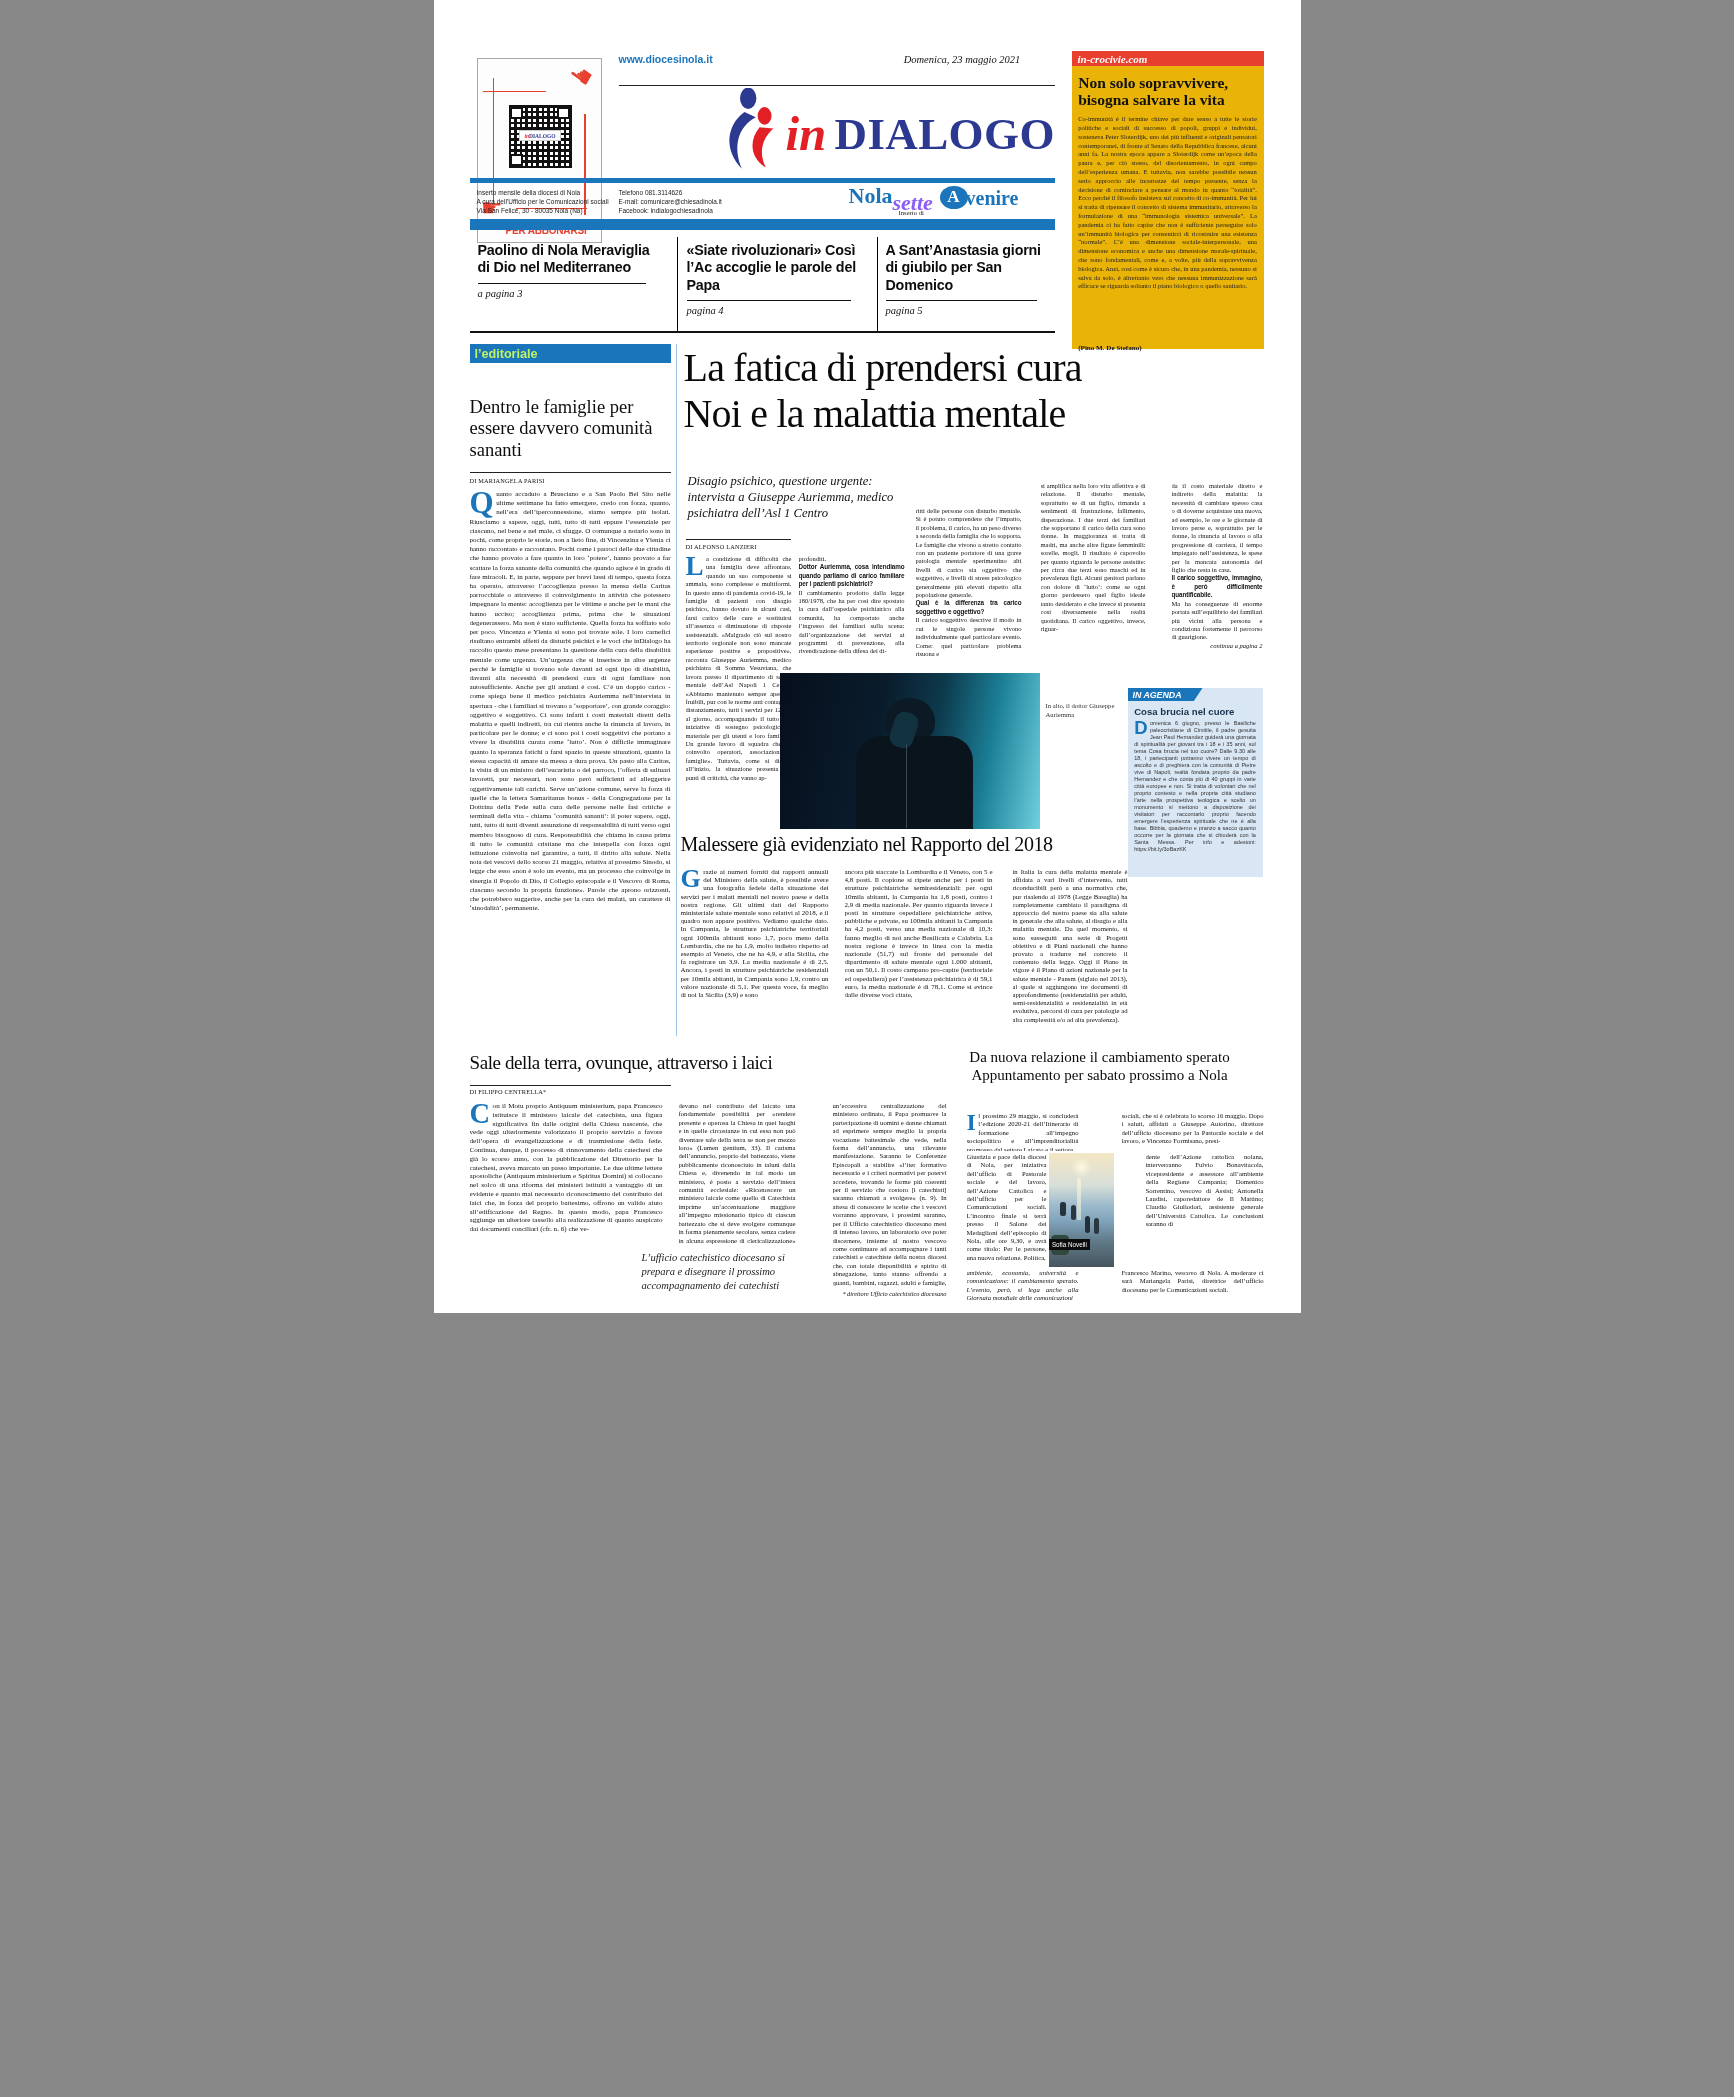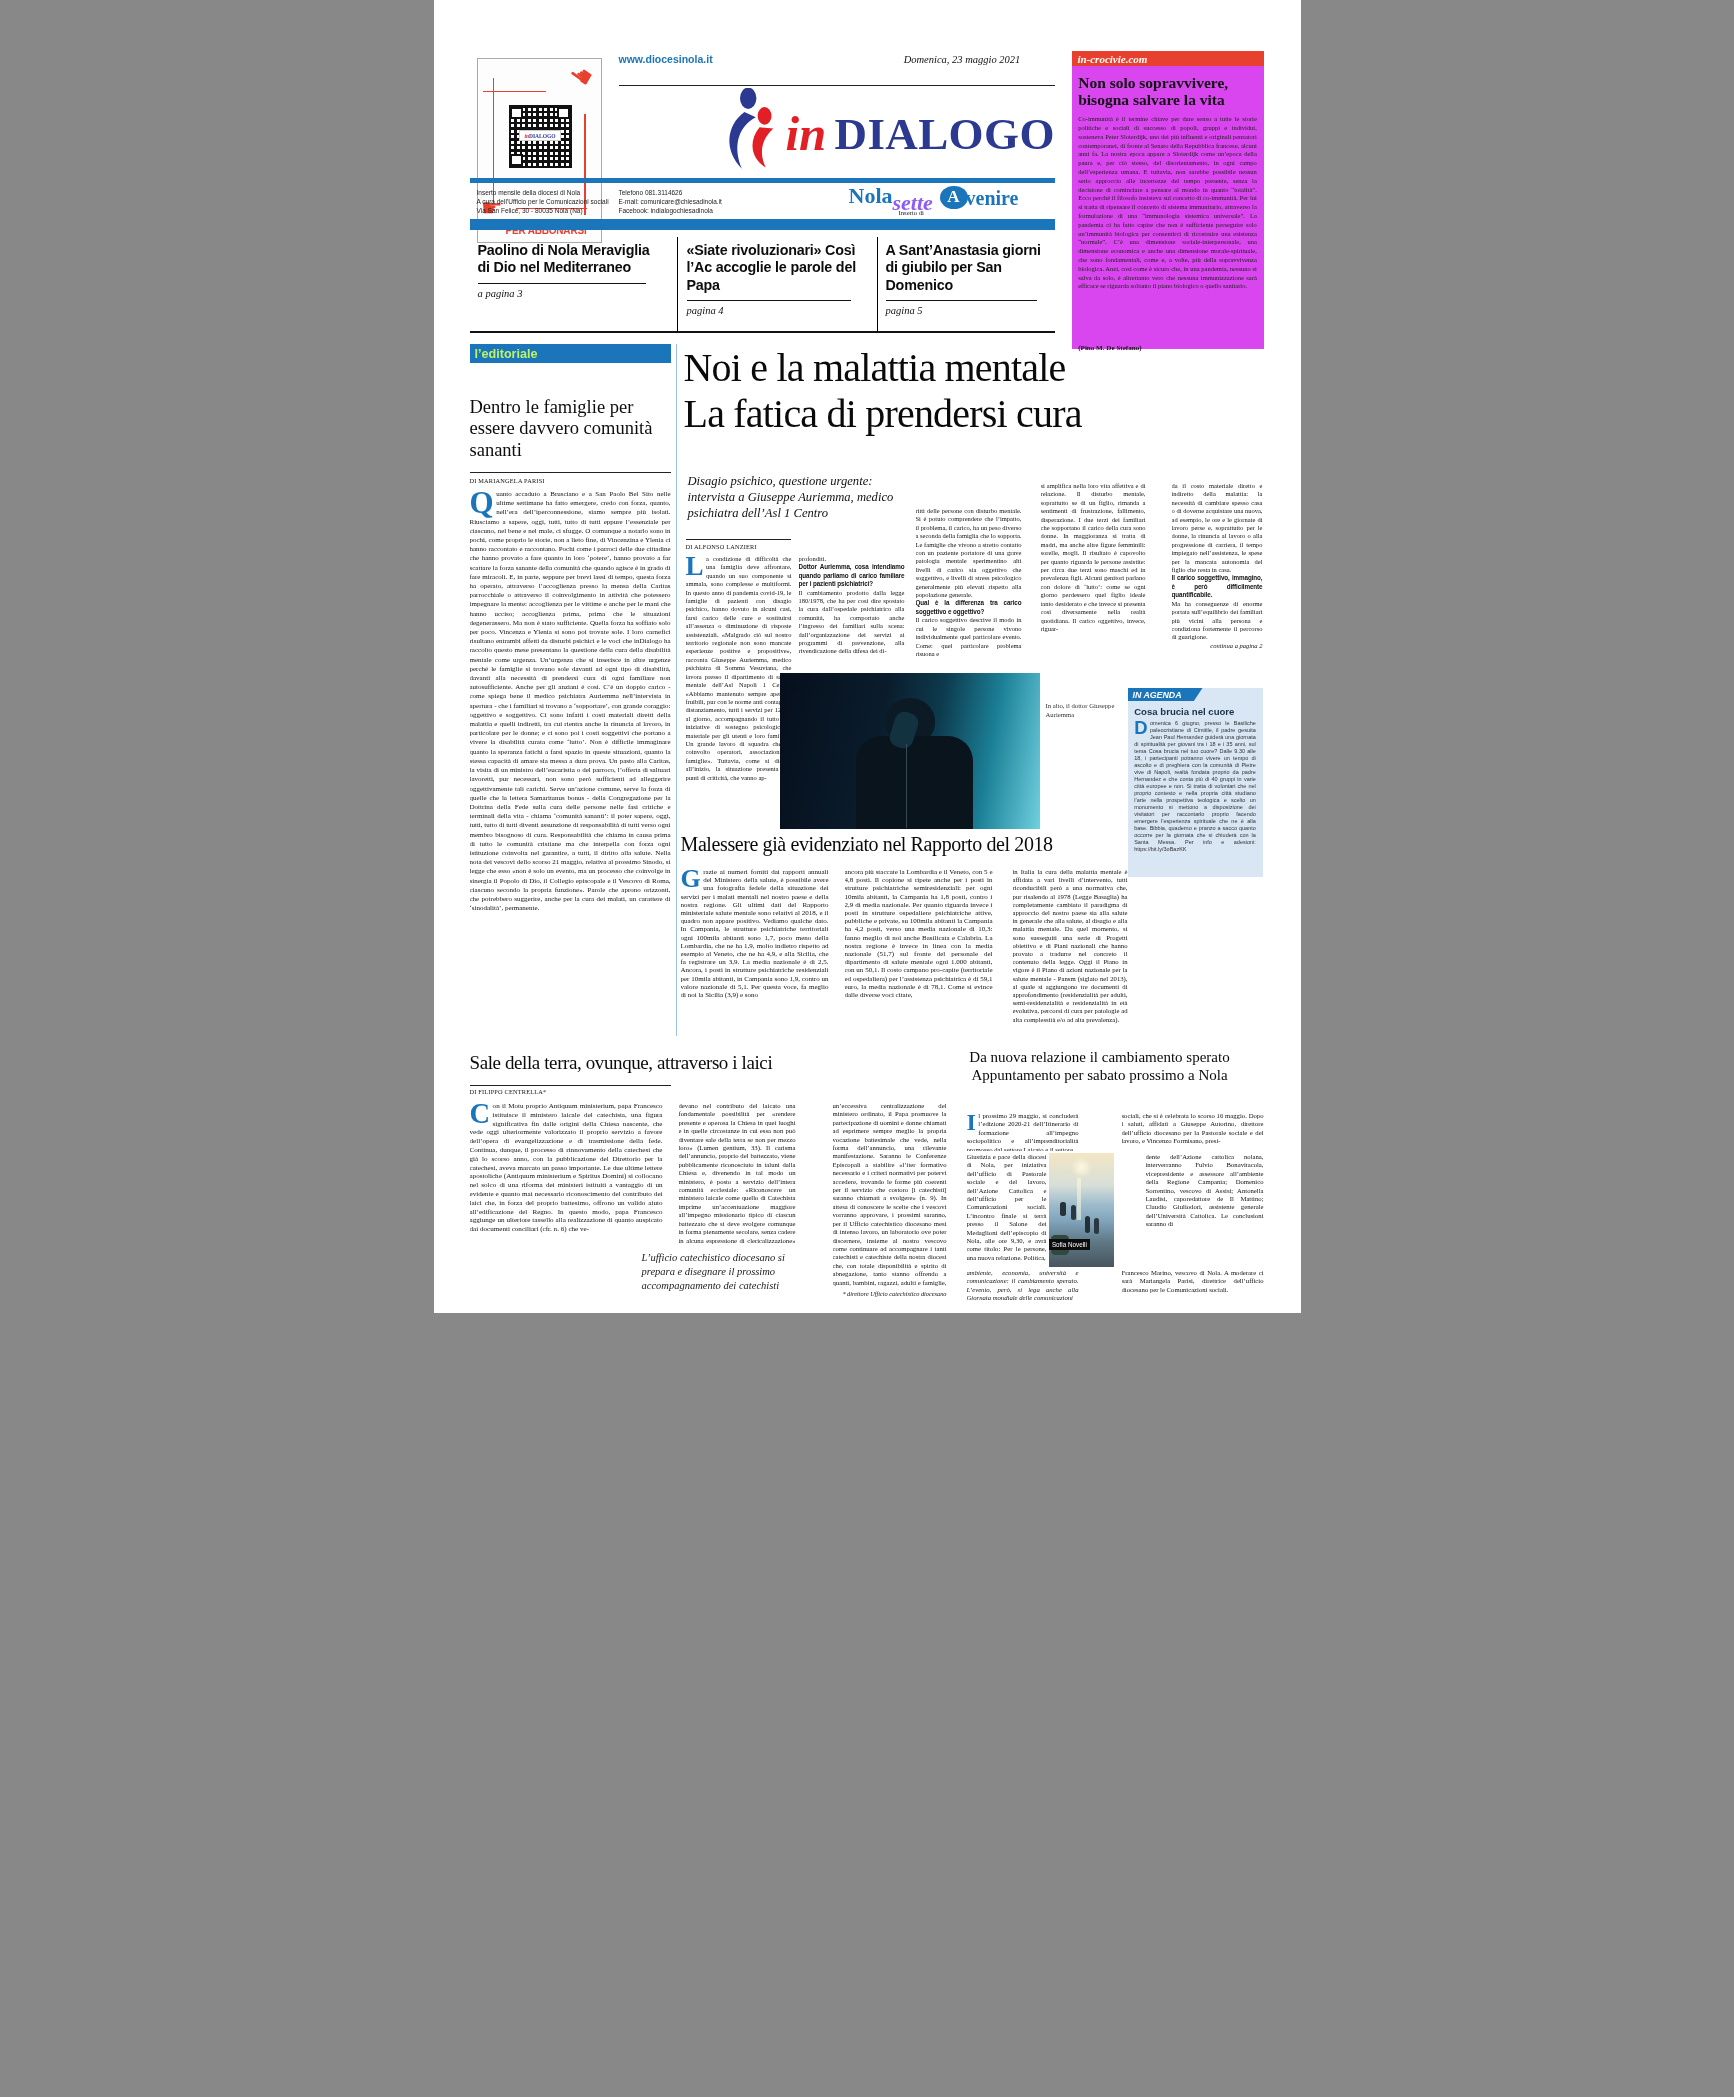--- a/index.html
+++ b/index.html
@@ -103,43 +103,43 @@
     <div style="margin-top:5.9px;border-top:1.3px solid #111;width:164px"></div>
     <div class="pageref" style="margin-top:4.2px">pagina 4</div>
   </div>
   <div class="abs" style="left:452px;top:242px;width:164px">
     <div class="teaser-title" style="font-size:14.3px">A Sant’Anastasia giorni di giubilo per San Domenico</div>
     <div style="margin-top:5.9px;border-top:1.3px solid #111;width:151px"></div>
     <div class="pageref" style="margin-top:4.2px">pagina 5</div>
   </div>
   <div class="abs" style="left:36px;top:331px;width:585px;height:2.1px;background:#111"></div>
 
-  <div class="abs" style="left:638px;top:51px;width:192px;height:298px;background:#d946ef">
+  <div class="abs" style="left:638px;top:51px;width:192px;height:298px;background:#eab308">
     <div style="height:15px;background:#e8402f;color:#fff;display:flex;align-items:center;padding-left:5.9px">
       <span class="it b" style="font-size:11px">in-crocivie.com</span>
     </div>
     <div class="b" style="font-size:15.5px;line-height:1.1;padding:8.4px 6.7px 0 6.7px;color:#111">Non solo sopravvivere, bisogna salvare la vita</div>
     <div class="just clip" style="font-size:6.5px;line-height:8.8px;padding:6.7px 6.7px 0 6.7px;height:235px;color:#222">Co-immunità è il termine chiave per dare senso a tutte le storie politiche e sociali di successo di popoli, gruppi e individui, sosteneva Peter Sloterdijk, uno dei più influenti e originali pensatori contemporanei, di fronte al Senato della Repubblica francese, alcuni anni fa. La nostra epoca appare a Sloterdijk come un’epoca della paura e, per ciò stesso, del disorientamento, in ogni campo dell’esperienza umana. E tuttavia, non sarebbe possibile nessun serio approccio alle incertezze del tempo presente, senza la decisione di cominciare a pensare al mondo in quanto “totalità”. Ecco perché il filosofo insisteva sul concetto di co-immunità. Per lui si tratta di ripensare il concetto di sistema immunitario, attraverso la formulazione di una “immunologia sistemica universale”. La pandemia ci ha fatto capire che non è sufficiente perseguire solo un’immunità biologica per consentirci di ricostruire una esistenza “normale”. C’è una dimensione sociale-interpersonale, una dimensione economica e anche una dimensione morale-spirituale, che sono fondamentali, come e, a volte, più della sopravvivenza biologica. Anzi, così come è sicuro che, in una pandemia, nessuno si salva da solo, è altrettanto vero che nessuna immunizzazione sarà efficace se riguarda soltanto il piano biologico o quello sanitario.</div>
     <div class="b" style="font-size:7.1px;padding:0.8px 6.7px">(Pino M. De Stefano)</div>
   </div>
 
   <div class="abs" style="left:36px;top:344px;width:201px;height:19.3px;background:#1b75bb;display:flex;align-items:center;padding-left:5px">
     <span class="sans b" style="color:#bef264;font-size:12.6px">l’editoriale</span>
   </div>
   <div class="abs" style="left:36px;top:397px;width:197px;font-size:18.5px;line-height:1.15;color:#0d0d0d">Dentro le famiglie per essere davvero comunità sananti</div>
   <div class="abs hrule" style="left:36px;top:472px;width:201px;height:0.8px"></div>
   <div class="abs" style="left:36px;top:477px;font-size:6.3px;letter-spacing:0.2px">DI MARIANGELA PARISI</div>
   <div class="abs just clip" style="left:36px;top:490px;width:201px;height:544px;font-size:7px;line-height:9.2px">
     <span class="dropcap" style="font-size:31px">Q</span><span>uanto accaduto a Brusciano e a San Paolo Bel Sito nelle ultime settimane ha fatto emergere, credo con forza, quanto, nell’era dell’iperconnessione, siamo sempre più isolati. Riusciamo a sapere, oggi, tutti, tutto di tutti eppure l’essenziale per ciascuno, nel bene e nel male, ci sfugge. O comunque a notarlo sono in pochi, come proprio le storie, non a lieto fine, di Vincenzina e Ylenia ci hanno raccontato e raccontano. Pochi come i parroci delle due cittadine che hanno provato a fare quanto in loro ‘potere’, hanno provato a far scattare la forza sanante della comunità che quando agisce è in grado di fare miracoli. E, in parte, seppure per brevi lassi di tempo, questa forza ha operato, attraverso l’accoglienza presso la mensa della Caritas parrocchiale o attraverso il coinvolgimento in attività che potessero impegnare la mente: accoglienza per le vittime e anche per le mani che hanno ucciso; accoglienza prima, prima che le situazioni degenerassero. Ma non è stato sufficiente. Quella forza ha soffiato solo per poco. Vincenza e Ylenia si sono poi trovate sole. I loro carnefici risultano entrambi affetti da disturbi psichici e le voci che inDialogo ha raccolto questo mese presentano la questione della cura della disabilità mentale come urgenza. Un’urgenza che si inserisce in altre urgenze perché le famiglie si trovano sole davanti ad ogni tipo di disabilità, davanti alla necessità di prendersi cura di ogni familiare non autosufficiente. Anche per gli anziani è così. C’è un doppio carico - come spiega bene il medico psichiatra Auriemma nell’intervista in apertura - che i familiari si trovano a ‘sopportare’, con grande coraggio: oggettivo e soggettivo. Ci sono infatti i costi materiali diretti della malattia e quelli indiretti, tra cui rientra anche la rinuncia al lavoro, in particolare per le donne; e ci sono poi i costi soggettivi che portano a vivere la disabilità curata come ‘lutto’. Non è difficile immaginare quanto la speranza fatichi a farsi spazio in queste situazioni, quanto la stessa capacità di amare sia messa a dura prova. Un pasto alla Caritas, la visita di un ministro dell’eucaristia o del parroco, l’offerta di saltuari lavoretti, pur necessari, non sono però sufficienti ad alleggerire oggettivamente tali carichi. Serve un’azione comune, serve la forza di quelle che la lettera Samaritanus bonus - della Congregazione per la Dottrina della Fede sulla cura delle persone nelle fasi critiche e terminali della vita - chiama ‘comunità sananti’: il poter sapere, oggi, tutti, tutto di tutti diventi assunzione di responsabilità di tutti verso ogni membro bisognoso di cura. Responsabilità che chiama in causa prima di tutto le comunità cristiane ma che interpella con forza ogni istituzione coinvolta nel garantire, a tutti, il diritto alla salute. Nella nota dei vescovi dello scorso 21 maggio, relativa al prossimo Sinodo, si legge che esso «non è solo un evento, ma un processo che coinvolge in sinergia il Popolo di Dio, il Collegio episcopale e il Vescovo di Roma, ciascuno secondo la propria funzione». Parole che aprono orizzonti, che potrebbero suggerire, anche per la cura dei malati, un carattere di ‘sinodalità’, permanente.</span>
   </div>
   <div class="abs vrule" style="left:242px;top:344px;height:692px"></div>
 
   <div class="abs" style="left:250px;top:345px;width:583px;font-size:40px;line-height:1.16;letter-spacing:-0.8px;color:#0a0a0a">
+    <div>La fatica di prendersi cura</div>
     <div>Noi e la malattia mentale</div>
-    <div>La fatica di prendersi cura</div>
   </div>
 
   <div class="abs it" style="left:254px;top:473px;width:212px;font-size:12.6px;line-height:16px;color:#111">Disagio psichico, questione urgente: intervista a Giuseppe Auriemma, medico psichiatra dell’Asl 1 Centro</div>
   <div class="abs hrule" style="left:252px;top:539px;width:105px;height:0.8px"></div>
   <div class="abs" style="left:252px;top:543px;font-size:6.3px;letter-spacing:0.2px">DI ALFONSO LANZIERI</div>
 
   <div class="abs just clip colbody" style="left:252px;top:555px;width:106px;height:274px">
     <span class="dropcap" style="font-size:27px">L</span><span>a condizione di difficoltà che una famiglia deve affrontare, quando un suo componente si ammala, sono complesse e multiformi. In questo anno di pandemia covid-19, le famiglie di pazienti con disagio psichico, hanno dovuto in alcuni casi, farsi carico delle cure e sostituirsi all’assenza o diminuzione di risposte assistenziali. «Malgrado ciò sul nostro territorio regionale non sono mancate esperienze positive e propositive», racconta Giuseppe Auriemma, medico psichiatra di Somma Vesuviana, che lavora presso il dipartimento di salute mentale dell’Asl Napoli 1 Centro. «Abbiamo mantenuto sempre aperti e fruibili, pur con le norme anti contagio e distanziamento, tutti i servizi per 12 ore al giorno, accompagnando il tutto con iniziative di sostegno psicologico e materiale per gli utenti e loro familiari. Un grande lavoro di squadra che ha coinvolto operatori, associazioni e famiglie». Tuttavia, come si diceva all’inizio, la situazione presenta dei punti di criticità, che vanno ap-</span>
   </div>
   <div class="abs just clip colbody" style="left:365px;top:555px;width:106px;height:117px">

